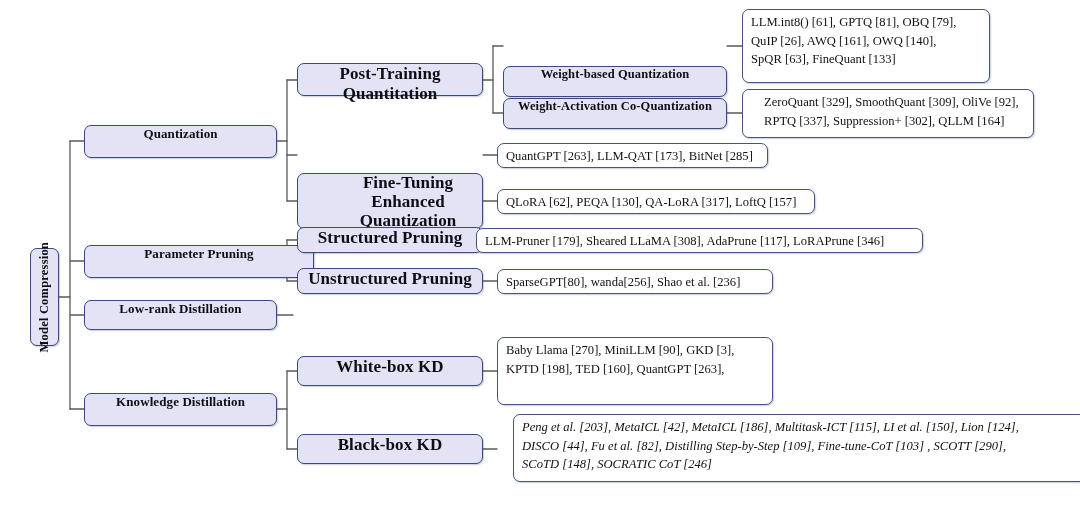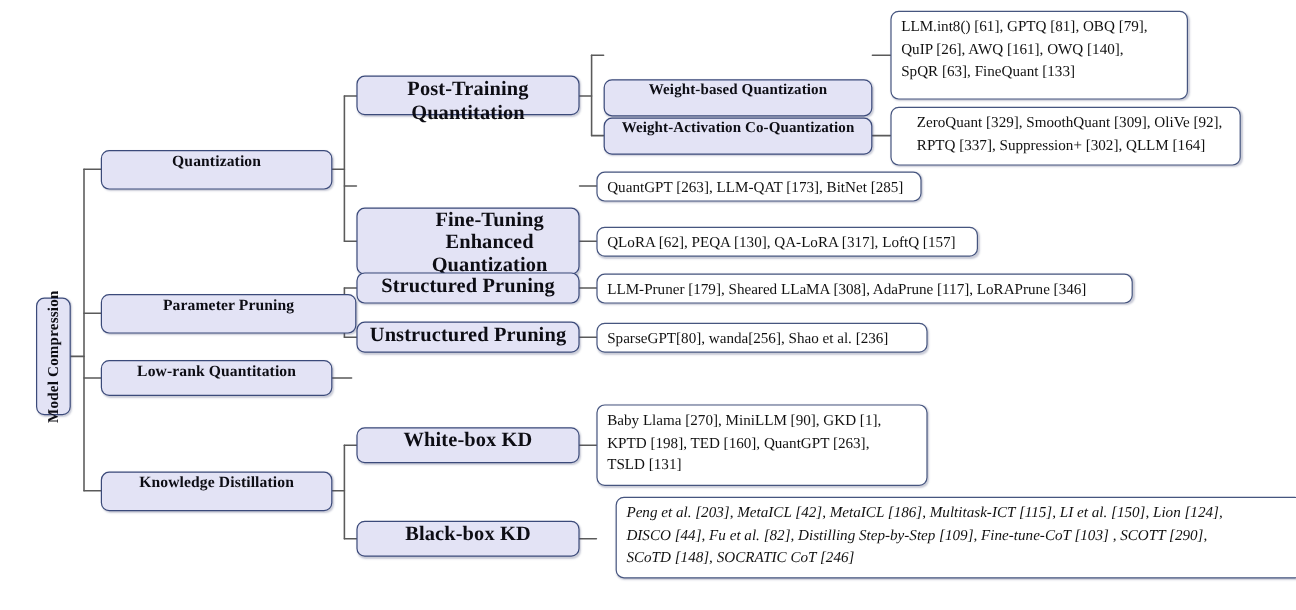--- a/index.html
+++ b/index.html
@@ -129,26 +129,26 @@
   </svg>
 
   <div class="node" id="root-node" style="left:30px; top:248px; width:29px; height:98px;">
     <span class="vert">Model Compression</span>
   </div>
 
   <div class="node cat cat-l2" style="left:84px; top:125px; width:193px; height:33px;">
     <span>Quantization</span>
   </div>
 
-  <div class="node cat cat-l2" style="left:84px; top:245px; width:213px; height:33px;">
+  <div class="node cat cat-l2" style="left:84px; top:245px; width:230px; height:33px;">
     <span>Parameter Pruning</span>
   </div>
 
   <div class="node cat cat-l2" style="left:84px; top:300px; width:193px; height:30px;">
-    <span>Low-rank Quantitation</span>
+    <span>Low-rank Distillation</span>
   </div>
 
   <div class="node cat cat-l2" style="left:84px; top:393px; width:193px; height:33px;">
     <span>Knowledge Distillation</span>
   </div>
 
   <div class="node cat cat-l3" style="left:297px; top:63px; width:186px; height:33px;">
     <span>Post-Training Quantitation</span>
   </div>
 
@@ -202,38 +202,37 @@
       <span>QuantGPT [263], LLM-QAT [173], BitNet [285]</span>
     </span>
   </div>
 
   <div class="node leaf leaf-txt" style="left:497px; top:189px; width:318px; height:25px;">
     <span class="lines">
       <span>QLoRA [62], PEQA [130],  QA-LoRA [317], LoftQ [157]</span>
     </span>
   </div>
 
-  <div class="node leaf leaf-txt" style="left:497px; top:228px; width:447px; height:25px;">
+  <div class="node leaf leaf-txt" style="left:476px; top:228px; width:447px; height:25px;">
     <span class="lines">
       <span>LLM-Pruner [179], Sheared LLaMA [308], AdaPrune [117], LoRAPrune [346]</span>
     </span>
   </div>
 
   <div class="node leaf leaf-txt" style="left:497px; top:269px; width:276px; height:25px;">
     <span class="lines">
       <span>SparseGPT[80], wanda[256], Shao et al. [236]</span>
     </span>
   </div>
 
 
   <div class="node leaf leaf-txt" style="left:497px; top:337px; width:276px; height:68px;">
     <span class="lines">
-      <span>Baby Llama [270], MiniLLM [90], GKD [1],</span>
+      <span>Baby Llama [270], MiniLLM [90], GKD [3],</span>
       <span>KPTD [198], TED [160], QuantGPT [263],</span>
-      <span>TSLD [131]</span>
     </span>
   </div>
 
   <div class="node leaf leaf-txt" style="left:513px; top:414px; width:573px; height:68px;font-style:italic;">
     <span class="lines">
       <span>Peng et al. [203], MetaICL [42], MetaICL [186],  Multitask-ICT [115], LI et al. [150], Lion [124],</span>
       <span>DISCO [44], Fu et al. [82],  Distilling Step-by-Step [109], Fine-tune-CoT [103] , SCOTT [290],</span>
       <span>SCoTD [148], SOCRATIC CoT [246]</span>
     </span>
   </div>

